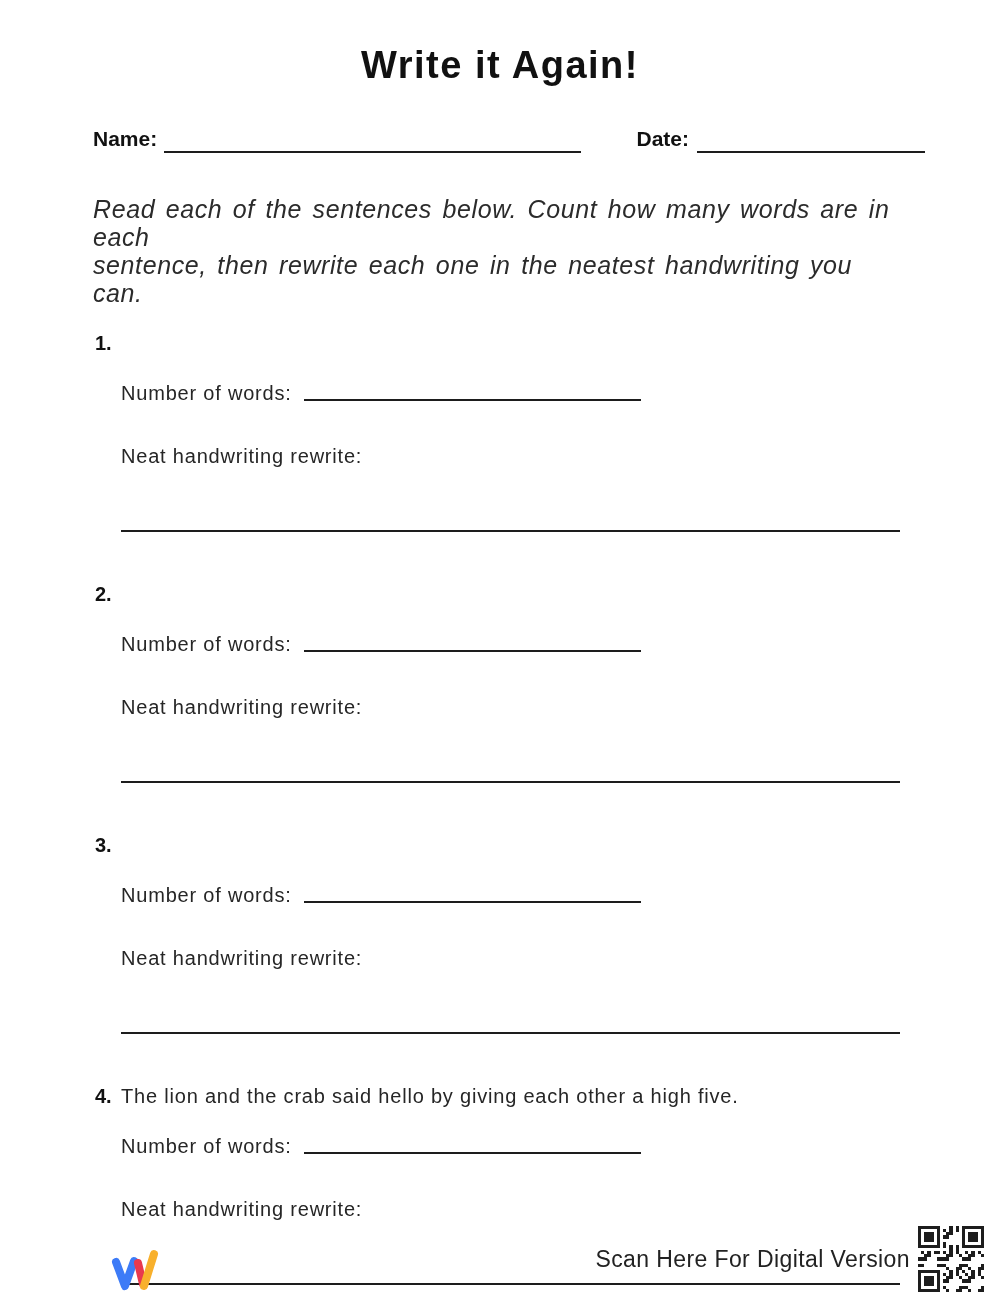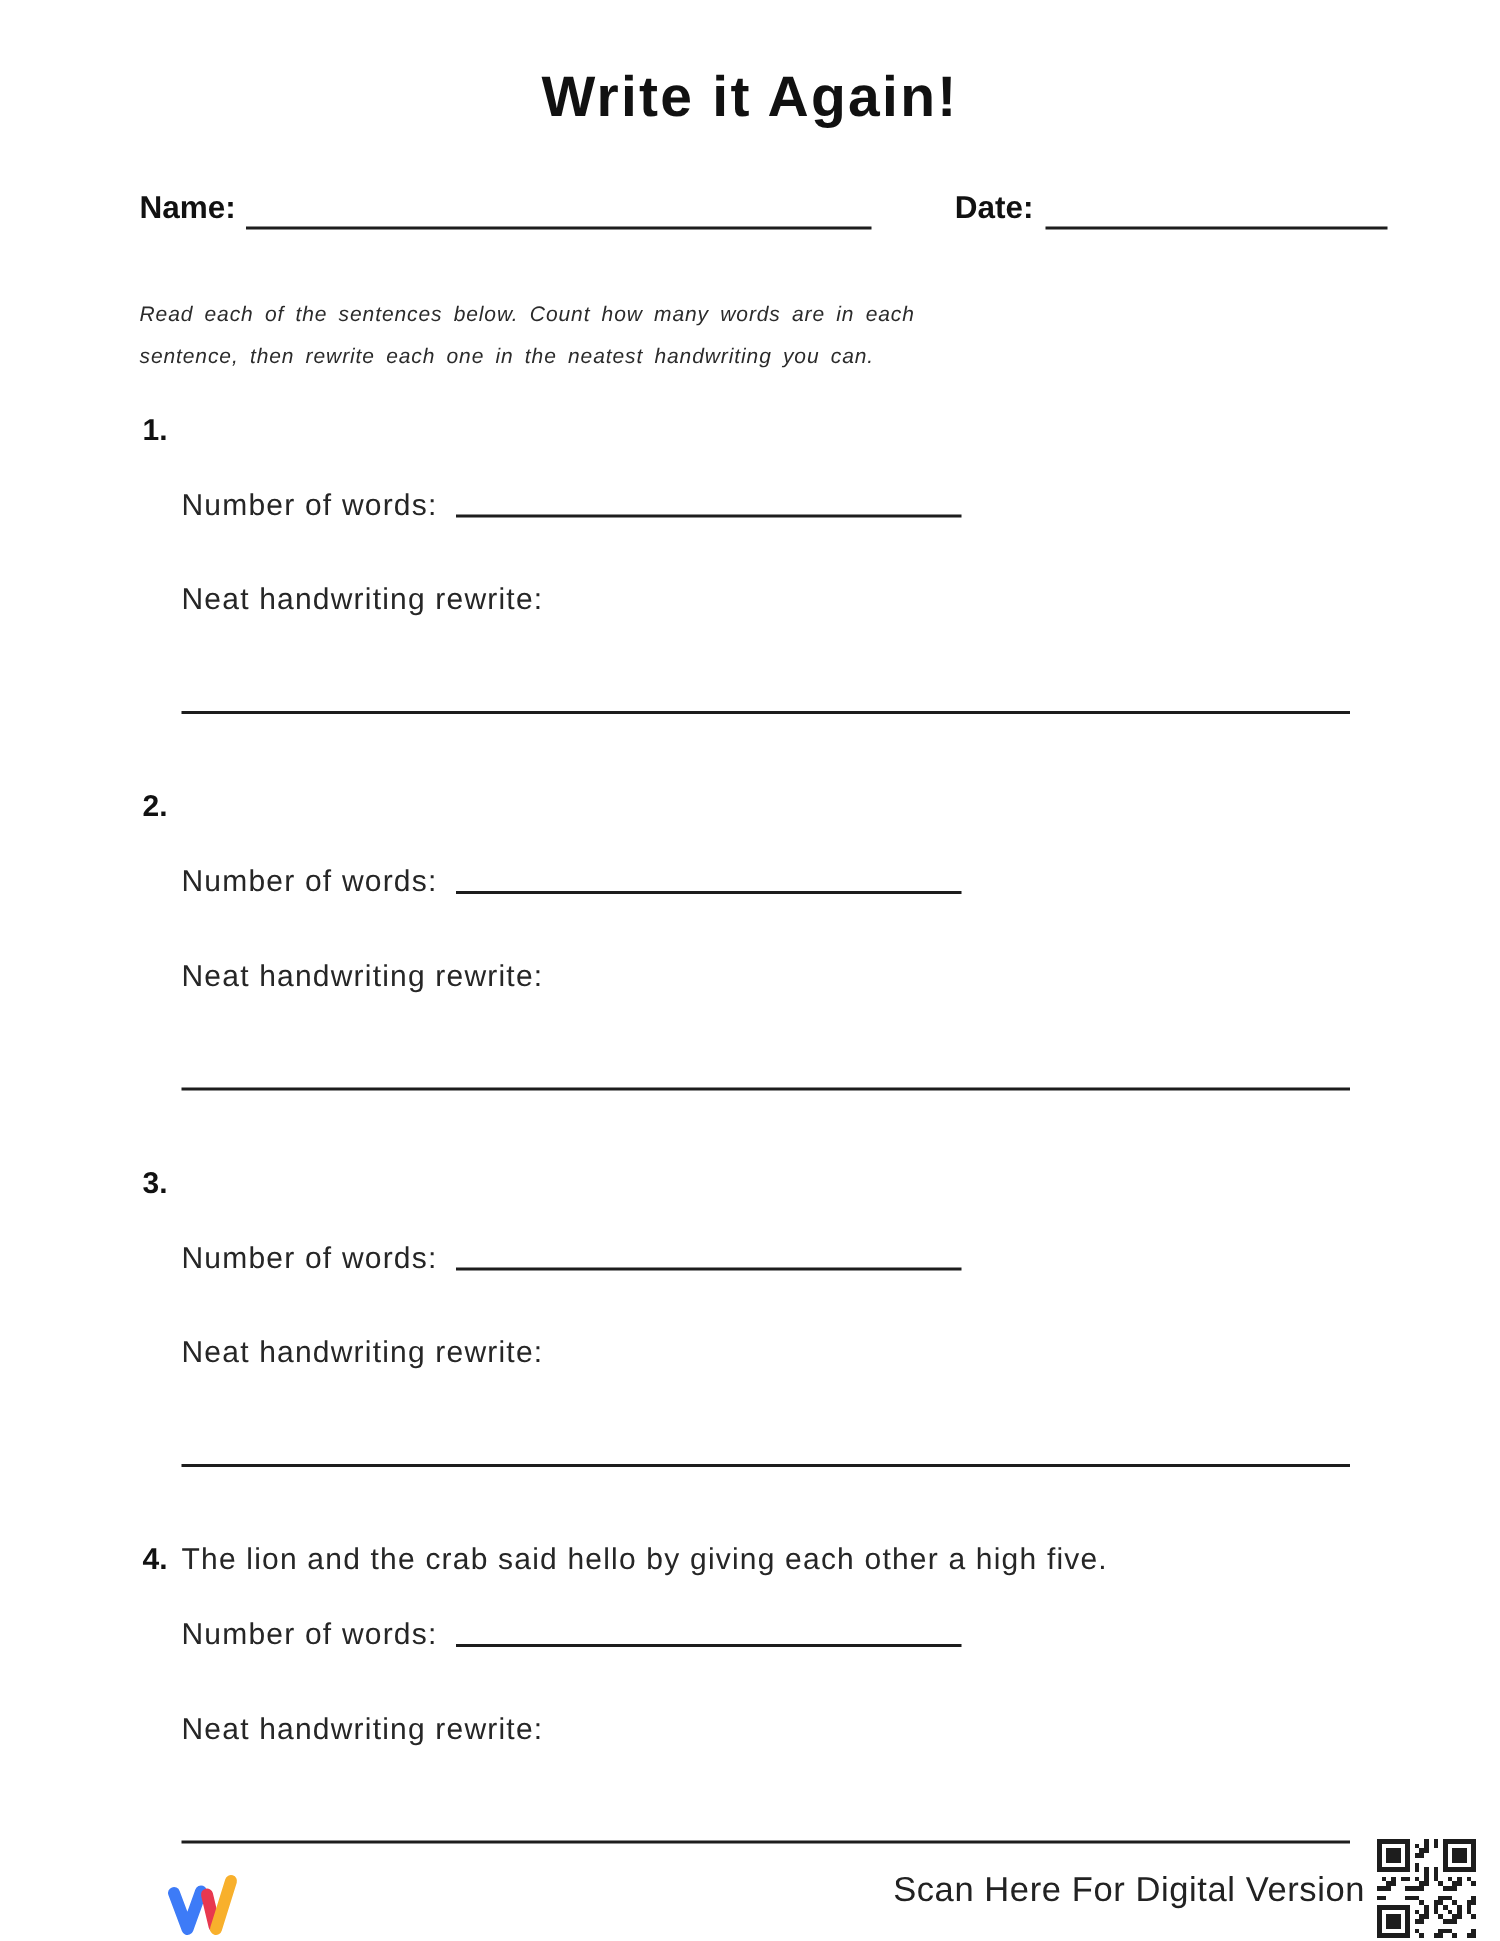--- a/index.html
+++ b/index.html
@@ -32,21 +32,21 @@
   .blank-line {
     border-bottom: 2px solid #1d1d1d;
     height: 26px;
   }
   .name-line  { width: 417px; margin-left: 7px; }
   .date-line  { width: 228px; margin-left: 8px; }
   .nd-spacer  { flex: 1; }
   .instructions {
     margin: 42px 90px 0 93px;
     font-style: italic;
-    font-size: 14px;
+    font-size: 25px;
     line-height: 28px;
     letter-spacing: 0.6px;
     word-spacing: 3px;
     color: #2b2b2b;
   }
   .exercise {
     margin-left: 95px;
     margin-right: 100px;
     margin-top: 50px;
     font-size: 20px;

